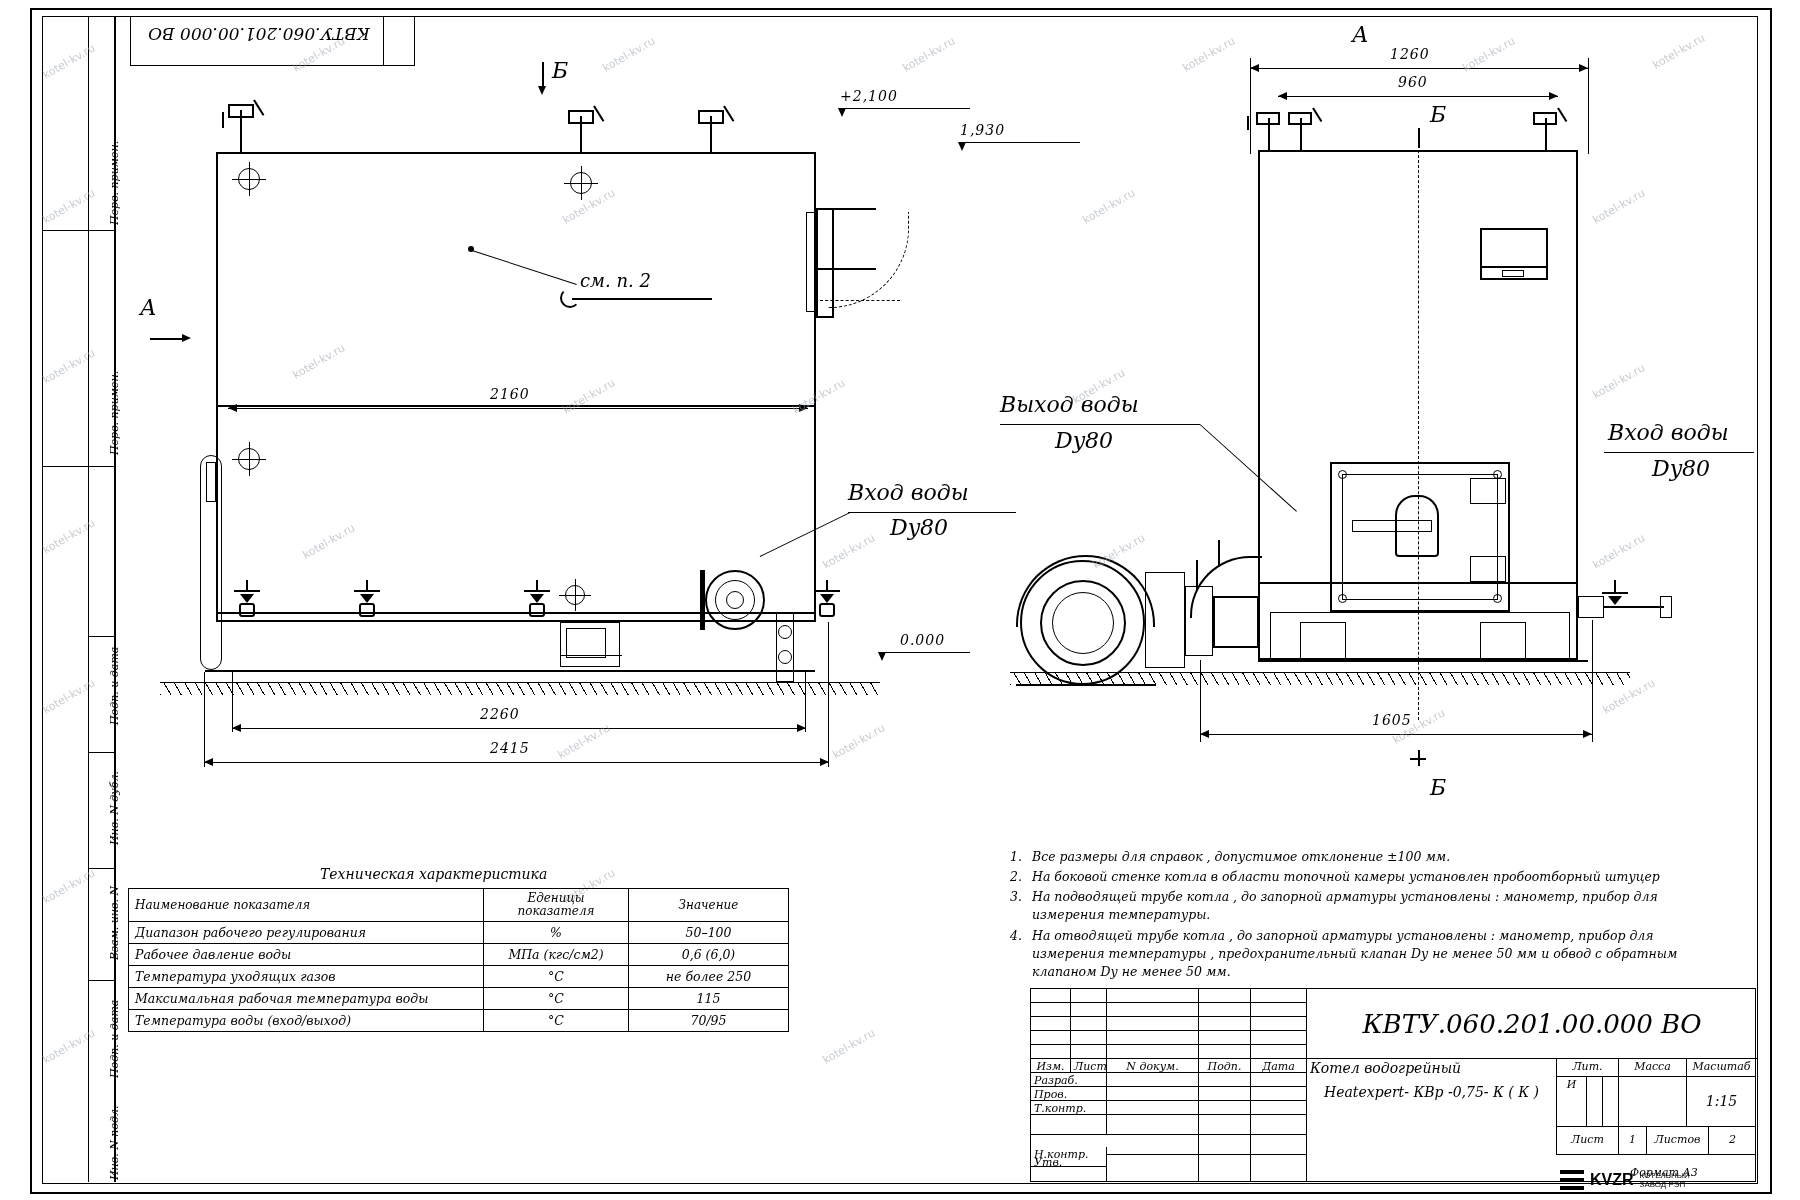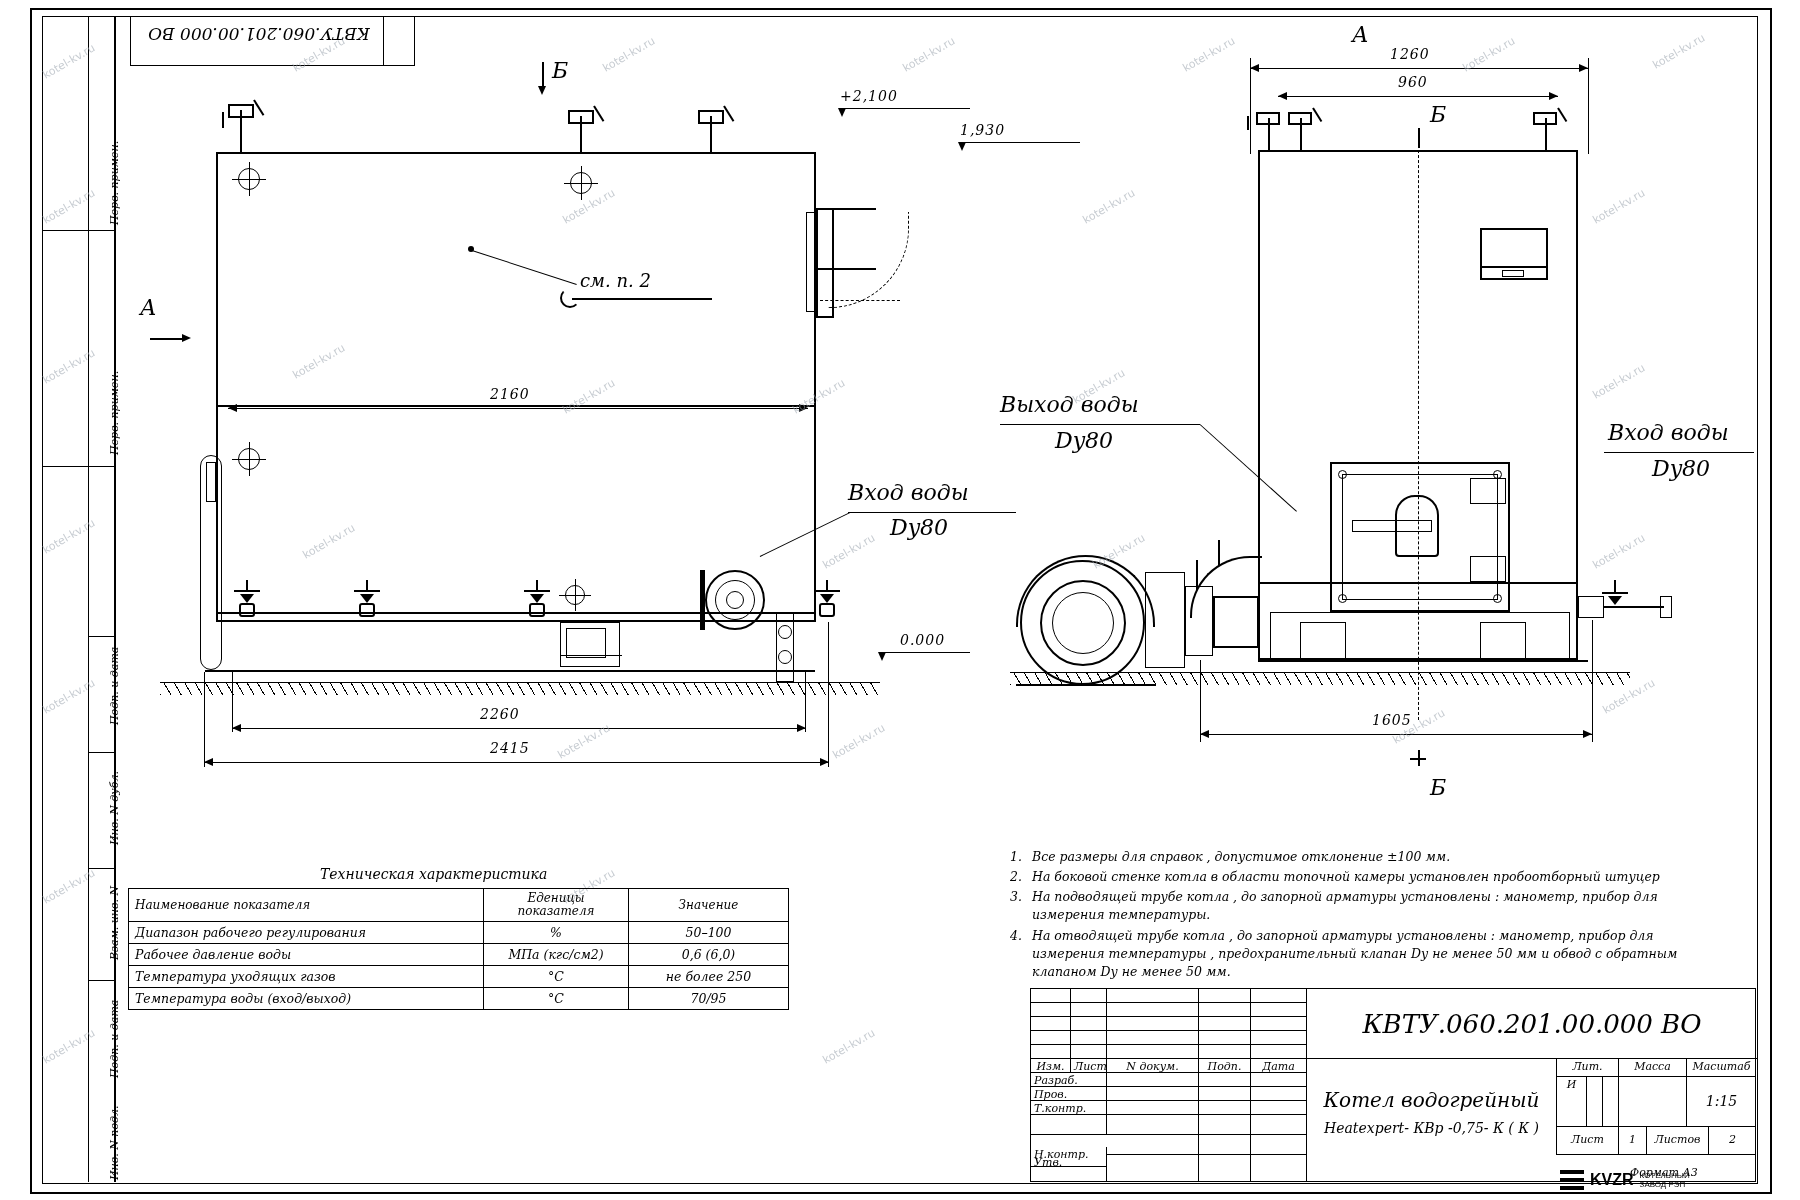--- a/index.html
+++ b/index.html
@@ -528,20 +528,25 @@
         <td class="c-name">Рабочее давление воды</td>
         <td class="c-unit">МПа (кгс/см2)</td>
         <td class="c-val">0,6 (6,0)</td>
       </tr>
       <tr>
         <td class="c-name">Температура уходящих газов</td>
         <td class="c-unit">°С</td>
         <td class="c-val">не более 250</td>
       </tr>
       <tr>
+        <td class="c-name">Максимальная рабочая температура воды</td>
+        <td class="c-unit">°С</td>
+        <td class="c-val">115</td>
+      </tr>
+      <tr>
         <td class="c-name">Температура воды (вход/выход)</td>
         <td class="c-unit">°С</td>
         <td class="c-val">70/95</td>
       </tr>
     </tbody>
   </table>
 
   <div id="notes">
     <div class="note">
       <span class="num">1.</span>
@@ -625,21 +630,21 @@
     <div class="cell" style="left:220px;top:146px; width:56px; height:20px;"></div>
 
     <div class="cell nb-b" style="left:0;   top:166px; width:76px; height:27px;">Утв.</div>
     <div class="cell nb-b" style="left:76px; top:166px; width:92px; height:27px;"></div>
     <div class="cell nb-b" style="left:168px;top:166px; width:52px; height:27px;"></div>
     <div class="cell nb-b" style="left:220px;top:166px; width:56px; height:27px;"></div>
 
     <div class="cell tb-center" style="left:276px; top:0; width:450px; height:70px; border-right:none; font-size:26px; padding-top:20px;">КВТУ.060.201.00.000  ВО</div>
 
     <div class="cell" style="left:276px; top:70px; width:250px; height:96px; border-bottom:none;">
-      <div style="margin-top:28px; text-align:center; font-size:20px;">Котел водогрейный</div>
+      <div style="text-align:left; font-size:14px;">Котел водогрейный</div>
       <div style="margin-top:8px; text-align:center; font-size:14px;">Heatexpert- КВр -0,75- К ( К )</div>
     </div>
 
     <div class="cell tb-center" style="left:526px; top:70px; width:62px; height:18px;">Лит.</div>
     <div class="cell tb-center" style="left:588px; top:70px; width:68px; height:18px;">Масса</div>
     <div class="cell tb-center nb-r" style="left:656px; top:70px; width:69px; height:18px;">Масштаб</div>
 
     <div class="cell tb-center" style="left:526px; top:88px; width:30px; height:50px;">И</div>
     <div class="cell tb-center" style="left:556px; top:88px; width:16px; height:50px;"></div>
     <div class="cell tb-center" style="left:572px; top:88px; width:16px; height:50px;"></div>

